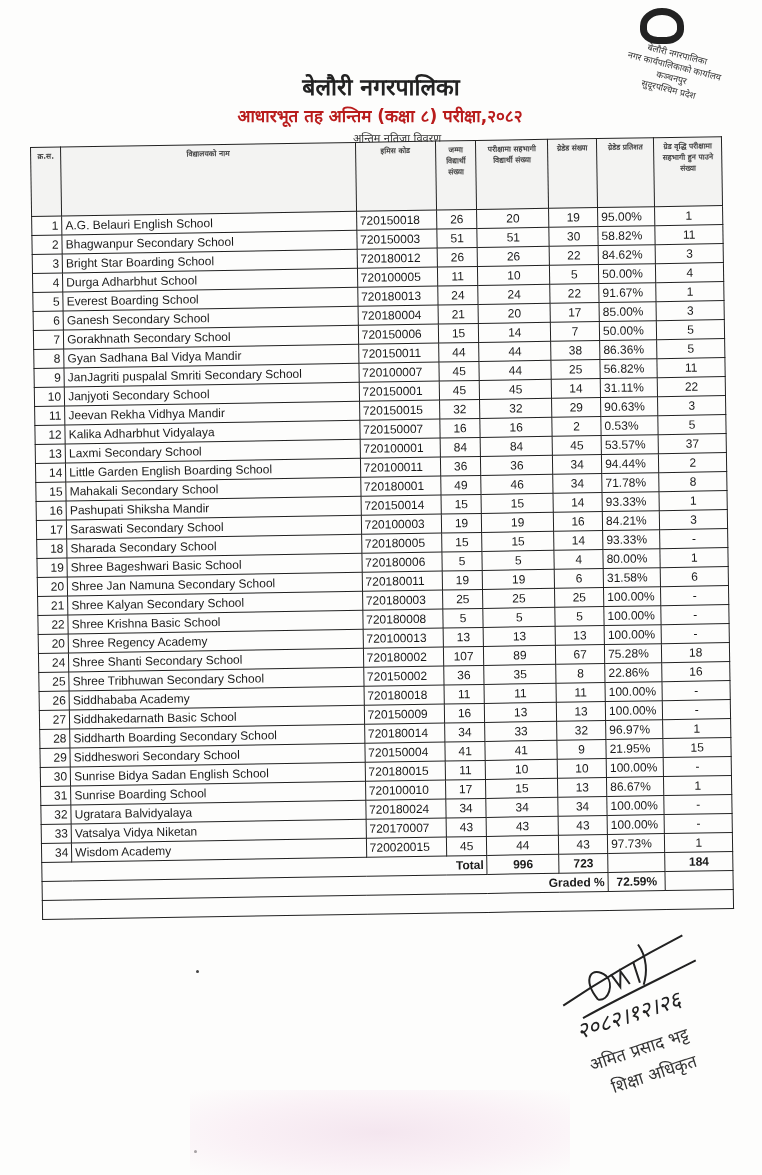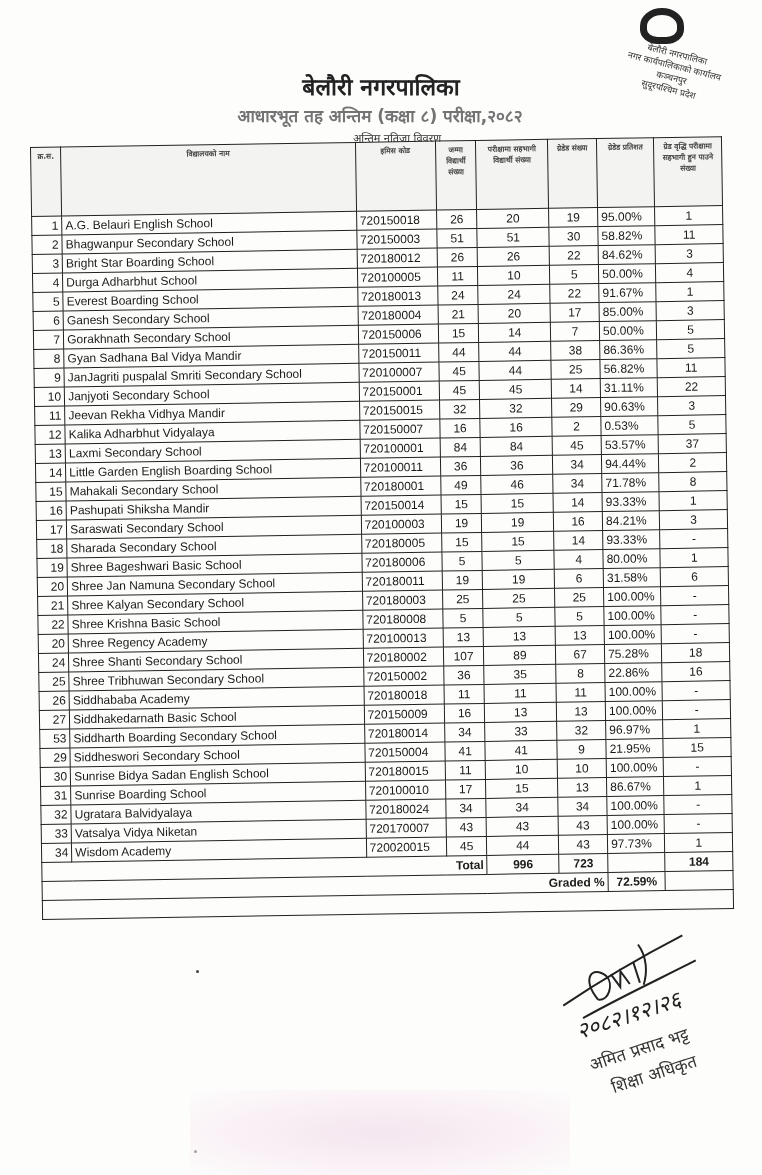--- a/index.html
+++ b/index.html
@@ -17,21 +17,21 @@
   .emblem .stamp-text {
     position:absolute; left:8px; top:44px; width:130px; font-size:9px; line-height:12px;
     transform:rotate(14deg); color:#333; text-align:center;
   }
   .title {
     position:absolute; left:0; width:762px; text-align:center; top:70px;
     font-size:23px; font-family:"DejaVu Sans", sans-serif; font-weight:bold; color:#222;
   }
   .subtitle {
     position:absolute; left:0; width:760px; text-align:center; top:104px;
-    font-size:17px; font-family:"DejaVu Sans", sans-serif; font-weight:bold; color:#737373;
+    font-size:17px; font-family:"DejaVu Sans", sans-serif; font-weight:bold; color:#b91c1c;
   }
   .caption {
     position:absolute; left:0; width:762px; text-align:center; top:130px;
     font-size:11px; font-family:"DejaVu Sans", sans-serif; color:#333; padding-left:32px; box-sizing:border-box;
   }
   table.results {
     position:absolute; left:30px; top:147px; width:692px;
     border-collapse:collapse; font-size:12px; transform:rotate(-0.9deg); transform-origin:left top;
   }
   table.results th, table.results td {
@@ -364,21 +364,21 @@
         <td class="sn">27</td>
         <td class="name">Siddhakedarnath Basic School</td>
         <td class="code">720150009</td>
         <td class="num">16</td>
         <td class="num">13</td>
         <td class="num">13</td>
         <td class="pct">100.00%</td>
         <td class="num">-</td>
       </tr>
       <tr>
-        <td class="sn">53</td>
+        <td class="sn">28</td>
         <td class="name">Siddharth Boarding Secondary School</td>
         <td class="code">720180014</td>
         <td class="num">34</td>
         <td class="num">33</td>
         <td class="num">32</td>
         <td class="pct">96.97%</td>
         <td class="num">1</td>
       </tr>
       <tr>
         <td class="sn">29</td>

